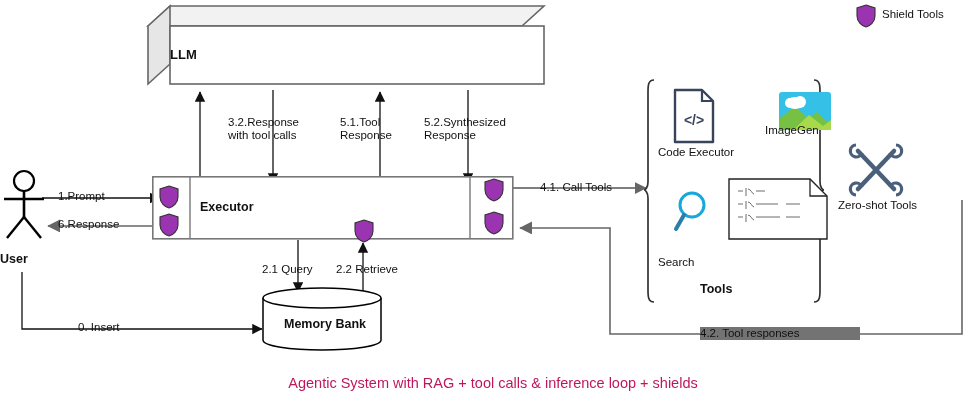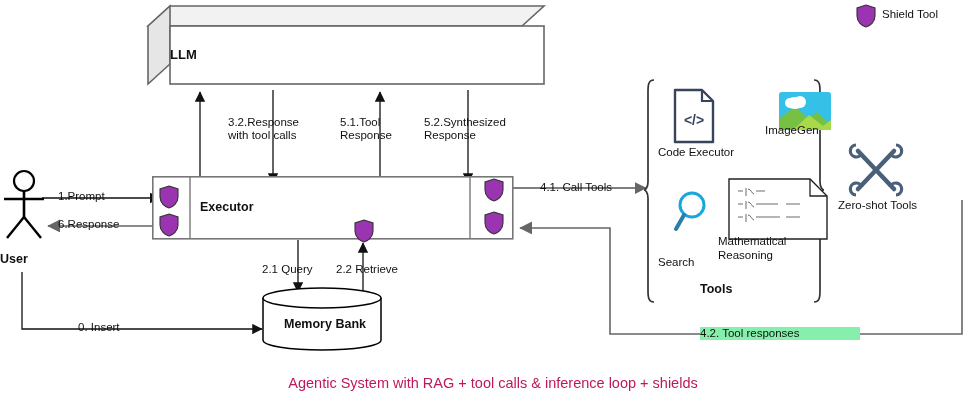--- a/index.html
+++ b/index.html
@@ -98,21 +98,21 @@
   <svg class="abs" style="left:262px;top:286px;" width="122" height="66">
     <path d="M1,12 L1,54 C1,60 28,64 60,64 C92,64 119,60 119,54 L119,12" fill="#fff" stroke="#000" stroke-width="1.5"></path>
     <ellipse cx="60" cy="12" rx="59" ry="10" fill="#fff" stroke="#000" stroke-width="1.5"></ellipse>
   </svg>
   <div class="abs lbl bold" style="left:262px;top:318px;width:122px;font-size:12.5px;padding-left:22px;">Memory Bank</div>
 
   <div class="abs lbl" style="left:262px;top:263px;width:76px;">2.1 Query</div>
   <div class="abs lbl" style="left:336px;top:263px;width:84px;">2.2 Retrieve</div>
 
   <div class="abs lbl" style="left:540px;top:181px;width:110px;">4.1. Call Tools</div>
-  <div class="abs lbl" style="left:700px;top:327px;width:160px;background:#86efac;">4.2. Tool responses</div>
+  <div class="abs lbl" style="left:700px;top:327px;width:160px;background:#737373;">4.2. Tool responses</div>
 
   <svg class="abs" style="left:644px;top:78px;" width="180" height="228">
     <path d="M10,2 C4,2 4,8 4,14 L4,104 C4,110 1,112 0,112 C1,112 4,114 4,120 L4,212 C4,218 4,224 10,224" fill="none" stroke="#333" stroke-width="1.7"></path>
     <path d="M170,2 C176,2 176,8 176,14 L176,104 C176,110 179,112 180,112 C179,112 176,114 176,120 L176,212 C176,218 176,224 170,224" fill="none" stroke="#333" stroke-width="1.7"></path>
   </svg>
   <div class="abs lbl bold" style="left:700px;top:283px;width:80px;font-size:12.5px;">Tools</div>
 
   <svg class="abs" style="left:672px;top:88px;" width="44" height="56">
     <path d="M3,2 L30,2 L41,13 L41,54 L3,54 Z" fill="#fff" stroke="#37445a" stroke-width="2.4" stroke-linejoin="round"></path>
     <path d="M30,2 L30,13 L41,13" fill="none" stroke="#37445a" stroke-width="2.2"></path>
@@ -138,36 +138,35 @@
 
   <svg class="abs" style="left:728px;top:178px;" width="100" height="62">
     <path d="M1,1 L82,1 L99,18 L99,61 L1,61 Z" fill="#fff" stroke="#222" stroke-width="1.4"></path>
     <path d="M82,1 L82,18 L99,18" fill="none" stroke="#222" stroke-width="1.3"></path>
     <g stroke="#333" stroke-width="0.85" fill="none" opacity="0.85">
       <path d="M10,13 h5 M18,10 v8 M20,11 c3,0 4,5 6,5 M28,13 h9"></path>
       <path d="M10,26 h5 M18,23 v8 M20,24 c3,0 4,5 6,5 M28,26 h22 M58,26 h14"></path>
       <path d="M10,39 h5 M18,36 v8 M20,37 c3,0 4,5 6,5 M28,39 h24 M58,39 h14"></path>
     </g>
   </svg>
-  <div class="abs lbl" style="left:718px;top:234px;width:120px;font-size:11.5px;line-height:14px;">Mathematical Reasoning</div>
 
   <svg class="abs" style="left:847px;top:140px;" width="58" height="60">
     <g stroke="#4a5f7a" stroke-width="4.5" fill="none" stroke-linecap="round">
       <line x1="11" y1="11" x2="47" y2="49"></line>
       <line x1="47" y1="11" x2="11" y2="49"></line>
     </g>
     <g fill="none" stroke="#4a5f7a" stroke-width="3.2">
       <path d="M9,5 a6,6 0 1,0 6,8"></path>
       <path d="M49,5 a6,6 0 1,1 -6,8"></path>
       <path d="M9,55 a6,6 0 1,1 6,-8"></path>
       <path d="M49,55 a6,6 0 1,0 -6,-8"></path>
     </g>
   </svg>
   <div class="abs lbl" style="left:838px;top:198px;width:80px;font-size:11.5px;line-height:14px;">Zero-shot Tools</div>
 
   <svg class="abs" style="left:856px;top:4px;" width="20" height="24">
     <path d="M10,1 L19,4 L19,12 C19,18 14,22 10,23 C6,22 1,18 1,12 L1,4 Z" fill="#9b34b0" stroke="#333" stroke-width="1.1"></path>
   </svg>
-  <div class="abs lbl" style="left:882px;top:8px;width:86px;text-align:left;font-size:11.5px;">Shield Tool</div>
+  <div class="abs lbl" style="left:882px;top:8px;width:86px;text-align:left;font-size:11.5px;">Shield Tools</div>
 
   <div class="abs caption" style="left:0;top:375px;">Agentic System with RAG + tool calls &amp; inference loop + shields</div>
 
 </div>
 
 </body></html>

